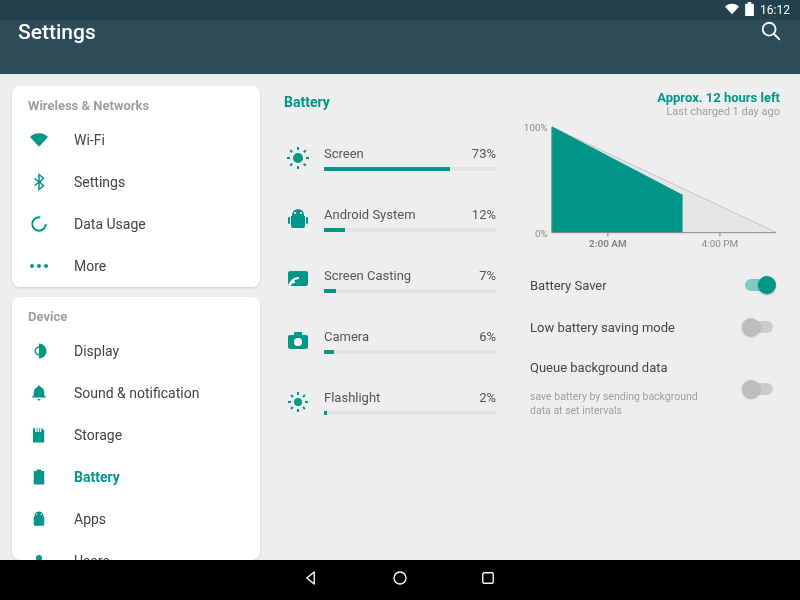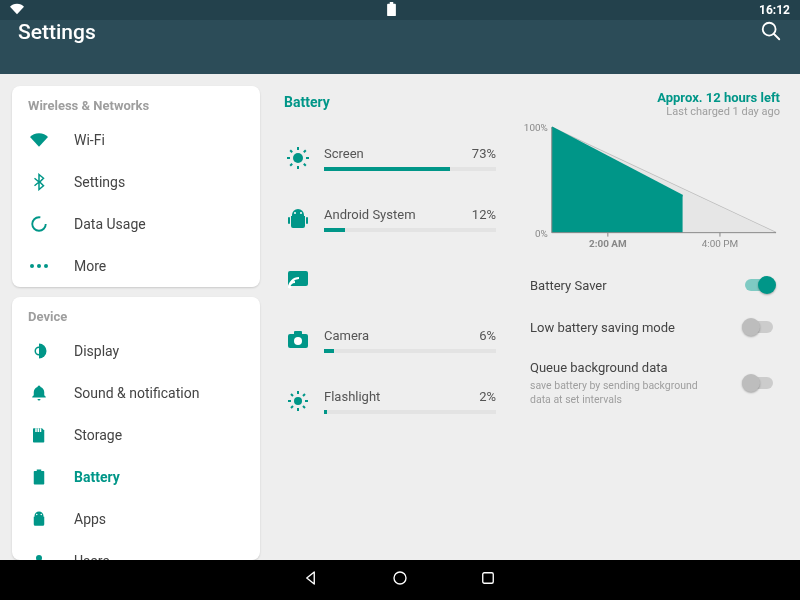--- a/index.html
+++ b/index.html
@@ -8,27 +8,26 @@
       background: #eee;
       width: 800px;
       height: 600px;
       overflow: hidden;
       position: relative;
     }
     .status-bar {
       background: #23414c;
       height: 20px;
       display: flex;
-      justify-content: space-between;
+      justify-content: flex-end;
       align-items: center;
       padding: 0 10px;
       color: #fff;
       font-size: 12px;
       gap: 6px;
-      font-weight: bold;
     }
     .app-bar {
       background: #2c4c58;
       height: 54px;
       display: flex;
       align-items: flex-start;
       justify-content: space-between;
       padding: 0 18px;
       color: #fff;
     }
@@ -113,21 +112,21 @@
     .tick { fill:#888; font-size:10px; }
     .toggles { padding: 8px 12px; }
     .toggle-row {
       display:flex;
       justify-content:space-between;
       align-items:center;
       padding: 12px 0;
       cursor:pointer;
     }
     .toggle-label { color:#444; font-size:13px; }
-    .toggle-sub { color:#9e9e9e; font-size:10.5px; line-height:1.3; margin-top:4px; max-width:180px;}
+    .toggle-sub { color:#9e9e9e; font-size:10.5px; line-height:1.3; margin-top:15px; max-width:180px;}
     .switch {
       width: 34px; height: 18px;
       position:relative;
     }
     .switch-track {
       position:absolute; inset:0; margin:auto;
       width:28px; height:12px; border-radius:10px;
       background:#ccc;
     }
     .switch-thumb {
@@ -311,20 +310,29 @@
                 <div class="bar-fill" style="width:12%"></div>
               </div>
     </div>
           </div>
           <div class="usage-item">
     <span class="usage-icon"><svg viewBox="0 0 24 24">
                 <rect x="2" y="3" width="20" height="15" rx="2"></rect>
                 <path d="M3 20a6 6 0 0 1 6-6M3 20a10 10 0 0 1 10-10" fill="none" stroke="#fff" stroke-width="2"></path>
                 <circle cx="4" cy="19" r="1.5" fill="#fff"></circle>
               </svg></span>
+    <div class="usage-detail">
+      <div class="usage-row">
+        <span>Screen Casting</span>
+        <span>7%</span>
+      </div>
+      <div class="bar-track">
+                <div class="bar-fill" style="width:7%"></div>
+              </div>
+    </div>
           </div>
           <div class="usage-item">
     <span class="usage-icon"><svg viewBox="0 0 24 24">
                 <rect x="2" y="6" width="20" height="14" rx="2"></rect>
                 <circle cx="12" cy="13" r="4" fill="#fff"></circle>
                 <rect x="8" y="3" width="8" height="4" rx="1"></rect>
               </svg></span>
     <div class="usage-detail">
       <div class="usage-row">
         <span>Camera</span>

